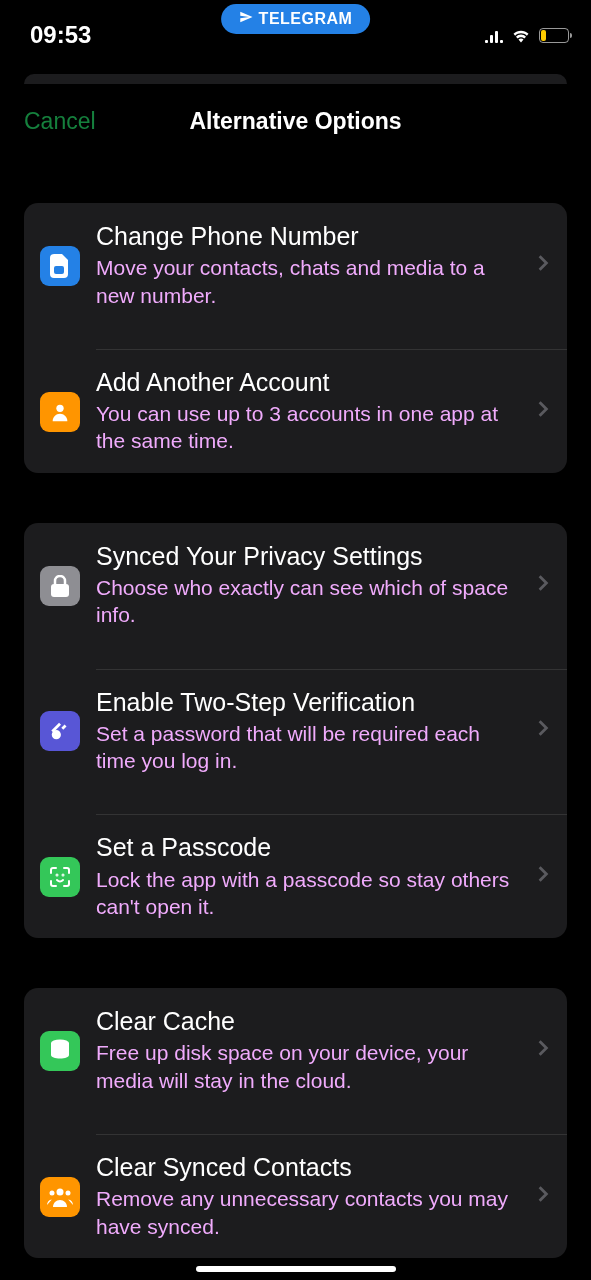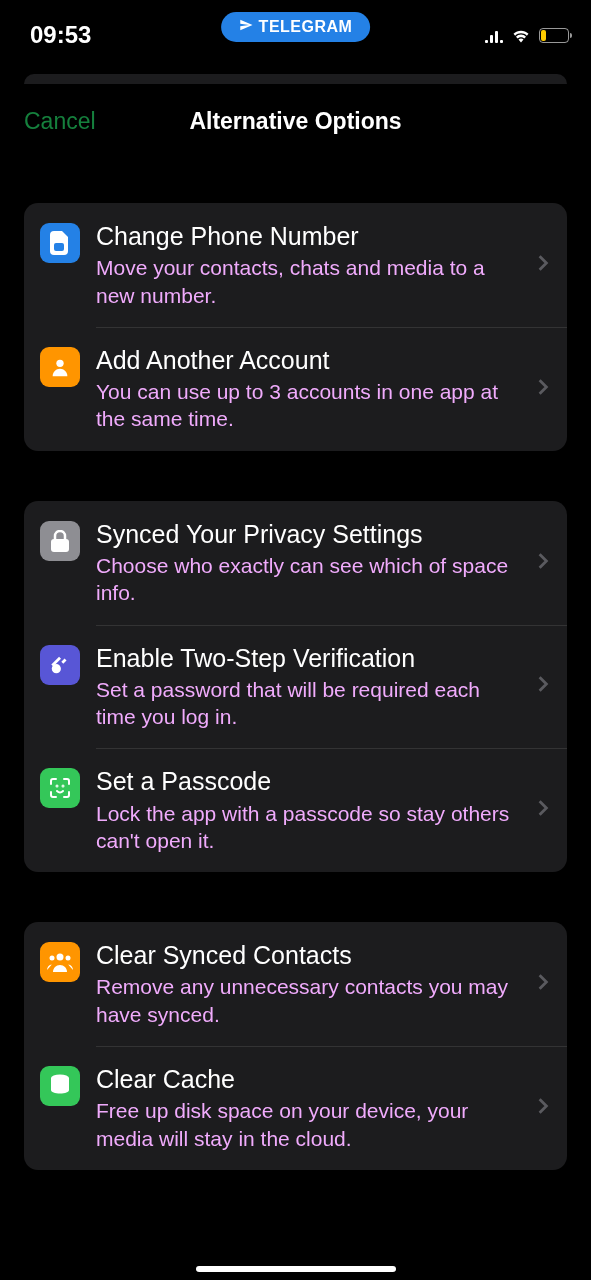--- a/index.html
+++ b/index.html
@@ -31,21 +31,21 @@
     .status-pill {
       background: #2481e6;
       border-radius: 20px;
       padding: 6px 18px;
       display: flex;
       align-items: center;
       gap: 6px;
       position: absolute;
       left: 50%;
       transform: translateX(-50%);
-      top: 12px;
+      top: 4px;
     }
     .status-pill-text {
       font-size: 16px;
       font-weight: 700;
       letter-spacing: 0.5px;
     }
     .status-right {
       display: flex;
       align-items: center;
       gap: 8px;
@@ -124,24 +124,25 @@
     .section {
       background: #1c1c1e;
       border-radius: 14px;
       margin-top: 50px;
     }
     .section:first-child {
       margin-top: 50px;
     }
     .row {
       display: flex;
-      align-items: flex-start;
+      align-items: center;
       padding: 18px 18px 18px 16px;
       gap: 16px;
       position: relative;
+      margin-top: 22px;
     }
     .row + .row::before {
       content: '';
       position: absolute;
       top: 0;
       left: 72px;
       right: 0;
       height: 1px;
       background: rgba(255,255,255,0.1);
     }
@@ -323,55 +324,55 @@
       <span class="chevron">
         <svg width="12" height="18" viewBox="0 0 10 16" fill="none" stroke="currentColor" stroke-width="2.5">
             <path d="M2 2l6 6-6 6"></path>
           </svg>
       </span>
     </div>
   </div>
 
   <div class="section">
     <div class="row">
+      <div class="icon-box bg-green">
+        <svg width="22" height="24" viewBox="0 0 22 24" fill="#fff">
+            <ellipse cx="11" cy="4" rx="9" ry="3.5"></ellipse>
+            <path d="M2 4v6c0 2 4 3.5 9 3.5s9-1.5 9-3.5V4"></path>
+            <path d="M2 10v6c0 2 4 3.5 9 3.5s9-1.5 9-3.5v-6"></path>
+          </svg>
+      </div>
+      <div class="row-body">
+        <div class="row-title">Clear Cache</div>
+        <div class="row-subtitle">Free up disk space on your device, your media will stay in the cloud.</div>
+      </div>
+      <span class="chevron">
+        <svg width="12" height="18" viewBox="0 0 10 16" fill="none" stroke="currentColor" stroke-width="2.5">
+            <path d="M2 2l6 6-6 6"></path>
+          </svg>
+      </span>
+    </div>
+    <div class="row">
       <div class="icon-box bg-orange">
         <svg width="26" height="20" viewBox="0 0 26 20" fill="#fff">
             <circle cx="13" cy="5" r="3.5"></circle>
             <circle cx="5" cy="6" r="2.5"></circle>
             <circle cx="21" cy="6" r="2.5"></circle>
             <path d="M6 20c0-3.9 3.1-7 7-7s7 3.1 7 7H6z"></path>
             <path d="M0 18c0-2.8 2-5 4.8-5.4"></path>
             <path d="M26 18c0-2.8-2-5-4.8-5.4"></path>
           </svg>
       </div>
       <div class="row-body">
         <div class="row-title">Clear Synced Contacts</div>
         <div class="row-subtitle">Remove any unnecessary contacts you may have synced.</div>
       </div>
       <span class="chevron">
         <svg width="12" height="18" viewBox="0 0 10 16" fill="none" stroke="currentColor" stroke-width="2.5">
             <path d="M2 2l6 6-6 6"></path>
           </svg>
       </span>
     </div>
-    <div class="row">
-      <div class="icon-box bg-green">
-        <svg width="22" height="24" viewBox="0 0 22 24" fill="#fff">
-            <ellipse cx="11" cy="4" rx="9" ry="3.5"></ellipse>
-            <path d="M2 4v6c0 2 4 3.5 9 3.5s9-1.5 9-3.5V4"></path>
-            <path d="M2 10v6c0 2 4 3.5 9 3.5s9-1.5 9-3.5v-6"></path>
-          </svg>
-      </div>
-      <div class="row-body">
-        <div class="row-title">Clear Cache</div>
-        <div class="row-subtitle">Free up disk space on your device, your media will stay in the cloud.</div>
-      </div>
-      <span class="chevron">
-        <svg width="12" height="18" viewBox="0 0 10 16" fill="none" stroke="currentColor" stroke-width="2.5">
-            <path d="M2 2l6 6-6 6"></path>
-          </svg>
-      </span>
-    </div>
   </div>
 
 </div>
 
 <div class="home-indicator"></div>
 
 </body></html>

